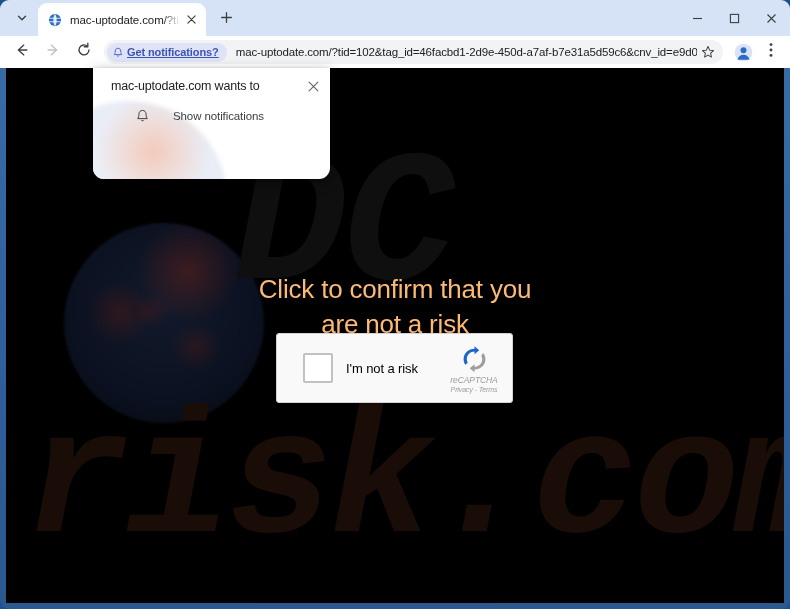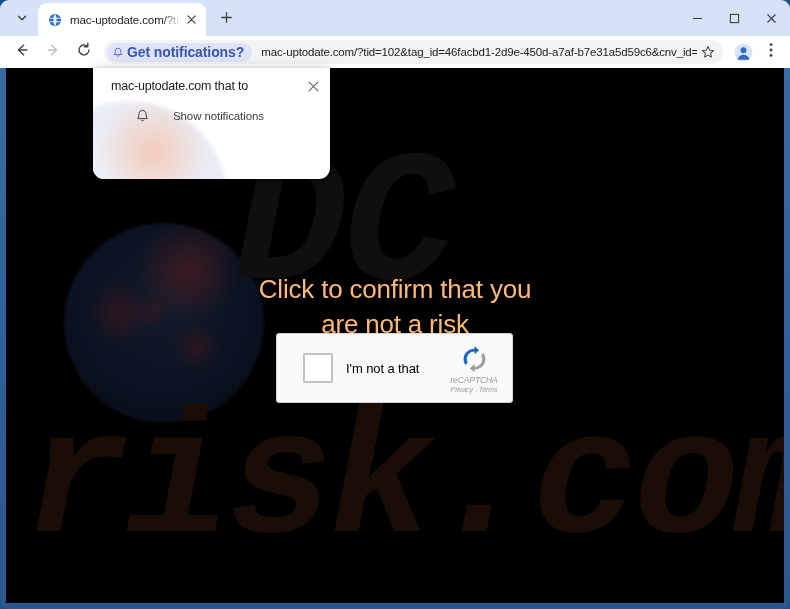--- a/index.html
+++ b/index.html
@@ -141,25 +141,26 @@
     height: 19px;
     background: #dfe3f7;
     border-radius: 10px;
     display: flex;
     align-items: center;
     padding: 0 8px 0 6px;
     flex: 0 0 auto;
   }
   .notif-chip .bell { margin-right: 4px; display:flex; }
   .notif-chip span {
-    font-size: 14px;
+    font-size: 11px;
     color: #3c54b3;
     font-weight: 600;
     white-space: nowrap;
     letter-spacing: -0.1px;
+    text-decoration: underline;
   }
   .omni-url {
     flex: 1 1 auto;
     font-size: 11.5px;
     color: #202124;
     margin-left: 9px;
     white-space: nowrap;
     overflow: hidden;
     letter-spacing: -0.15px;
     min-width: 0;
@@ -475,40 +476,40 @@
 
     <div class="wm-text wm-bottom">risk.com</div>
 
     <div class="headline">
       <div>Click to confirm that you</div>
       <div>are not a risk</div>
     </div>
 
     <div class="recaptcha">
       <div class="rc-box"></div>
-      <div class="rc-label">I'm not a that</div>
+      <div class="rc-label">I'm not a risk</div>
       <div class="rc-brand">
         <div class="rc-logo">
           <svg width="27" height="27" viewBox="0 0 32 32">
             <path d="M16 3.4 L16 0.2 L21.6 5.0 L16 9.8 L16 6.6 C11.0 6.6 6.9 10.6 6.9 15.6 C6.9 17.1 7.3 18.6 8.0 19.8 L5.3 22.3 C3.9 20.4 3.1 18.1 3.1 15.6 C3.1 8.9 8.9 3.4 16 3.4 Z" fill="#1c66c9"></path>
             <path d="M26.3 8.3 C28.1 10.3 29.0 13.0 29.0 15.7 C29.0 22.4 23.2 27.9 16 27.9 L16 31.1 L10.4 26.3 L16 21.5 L16 24.7 C21.0 24.7 25.1 20.7 25.1 15.7 C25.1 14.2 24.7 12.8 24.0 11.5 Z" fill="#9e9e9e"></path>
             <path d="M13.0 11.8 L20.0 18.3 L17.2 21.0 L10.3 14.5 Z" fill="#1c66c9" opacity="0.0"></path>
           </svg>
         </div>
         <div class="rc-name">reCAPTCHA</div>
         <div class="rc-terms">Privacy - Terms</div>
       </div>
     </div>
   </div>
 
   <div class="permpopup">
     <div class="popup-glow"></div>
     <div class="popup-inner">
       <div class="popup-title">
-        <b>mac-uptodate.com</b><span> that to</span>
+        <b>mac-uptodate.com</b><span> wants to</span>
       </div>
 
       <div class="popup-close">
         <span>
           <svg width="11" height="11" viewBox="0 0 12 12">
             <path d="M1.2 1.2 L10.8 10.8 M10.8 1.2 L1.2 10.8" stroke="#5f6368" stroke-width="1.2" stroke-linecap="round"></path>
           </svg>
         </span>
       </div>
 

